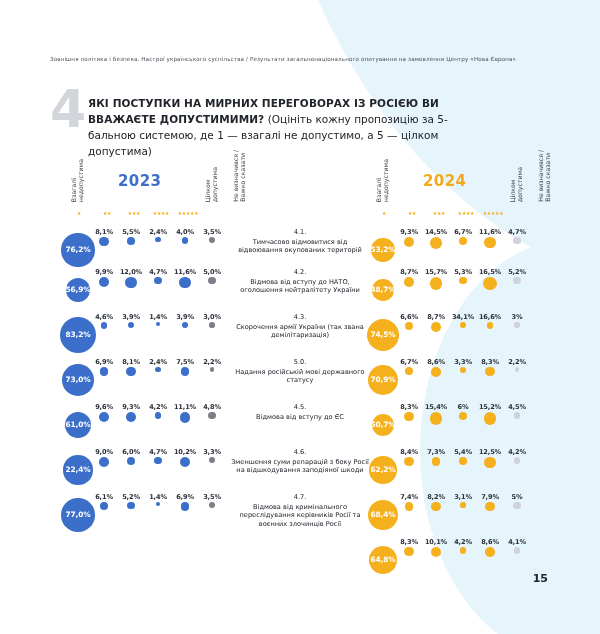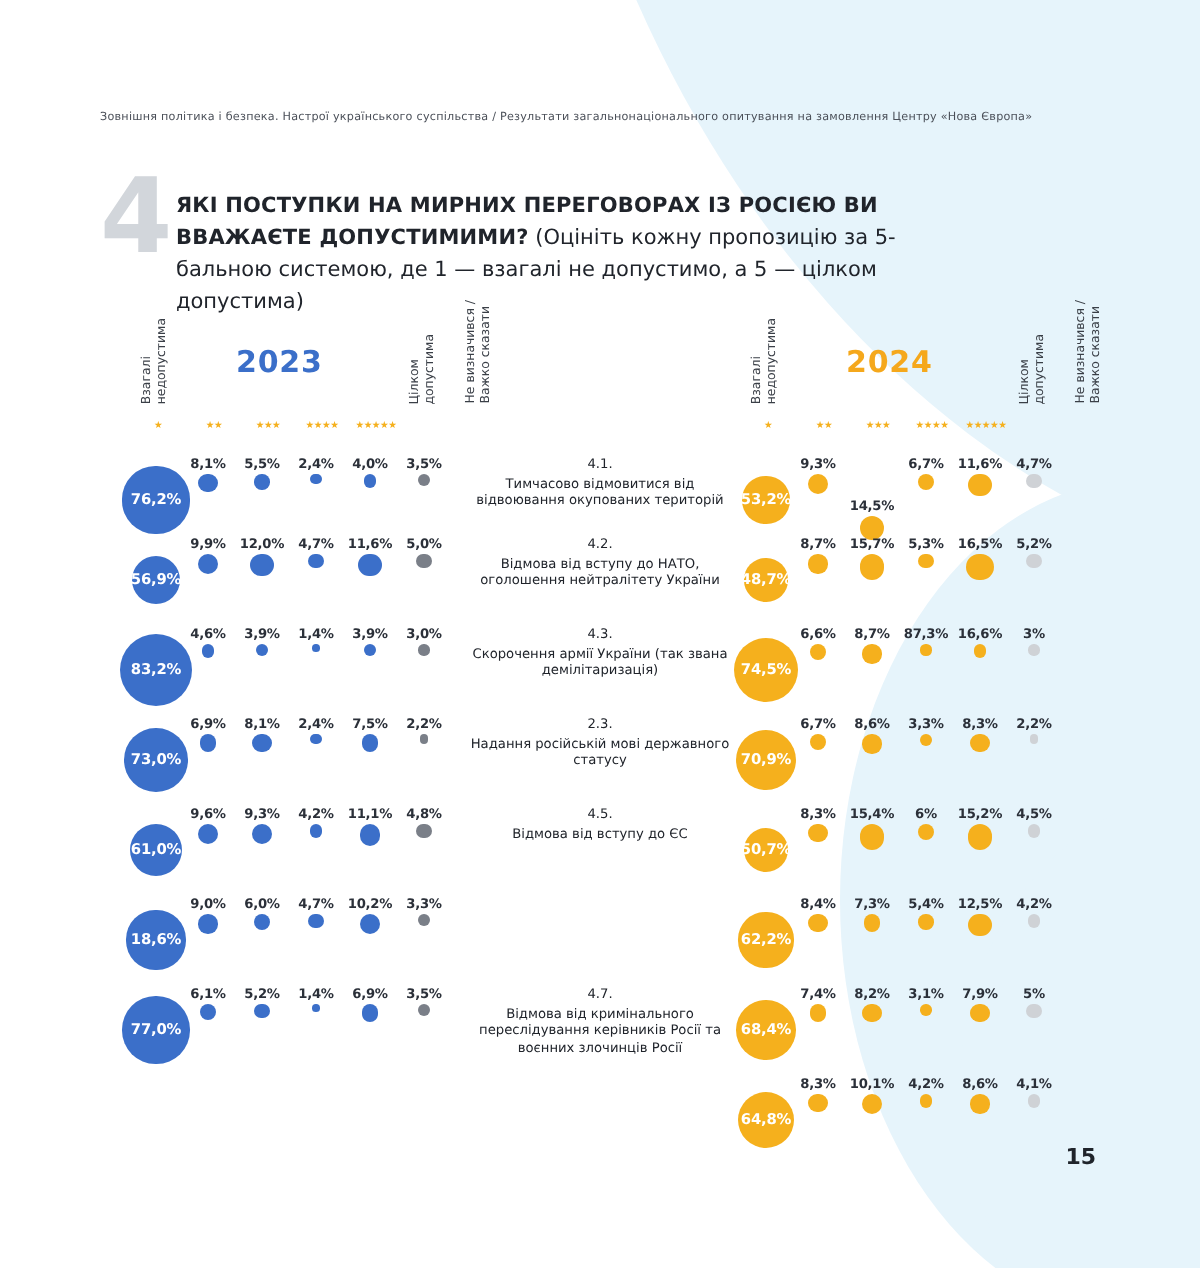--- a/index.html
+++ b/index.html
@@ -178,21 +178,21 @@
         </div>
         <div class="cell" style="left: 197px; top: 0px;">
           <span class="val">3,5%</span>
           <span class="dot dna23" style="width: 6.08019px; height: 6.08019px;"></span>
         </div>
         <div class="bigbubble b24" style="width: 23.444px; height: 23.444px; left: 371.278px; top: 10.278px;">53,2%</div>
         <div class="cell" style="left: 394px; top: 0px;">
           <span class="val">9,3%</span>
           <span class="dot d24" style="width: 9.91117px; height: 9.91117px;"></span>
         </div>
-        <div class="cell" style="left: 421px; top: 0px; margin-top: 21px;">
+        <div class="cell" style="left: 421px; top: 0px;">
           <span class="val">14,5%</span>
           <span class="dot d24" style="width: 12.3756px; height: 12.3756px;"></span>
         </div>
         <div class="cell" style="left: 448px; top: 0px;">
           <span class="val">6,7%</span>
           <span class="dot d24" style="width: 8.41242px; height: 8.41242px;"></span>
         </div>
         <div class="cell" style="left: 475px; top: 0px;">
           <span class="val">11,6%</span>
           <span class="dot d24" style="width: 11.0691px; height: 11.0691px;"></span>
@@ -273,34 +273,34 @@
         <div class="bigbubble b24" style="width: 32.39px; height: 32.39px; left: 366.805px; top: 5.805px;">74,5%</div>
         <div class="cell" style="left: 394px; top: 0px;">
           <span class="val">6,6%</span>
           <span class="dot d24" style="width: 8.3494px; height: 8.3494px;"></span>
         </div>
         <div class="cell" style="left: 421px; top: 0px;">
           <span class="val">8,7%</span>
           <span class="dot d24" style="width: 9.58612px; height: 9.58612px;"></span>
         </div>
         <div class="cell" style="left: 448px; top: 0px;">
-          <span class="val">87,3%</span>
+          <span class="val">34,1%</span>
           <span class="dot d24" style="width: 5.53455px; height: 5.53455px;"></span>
         </div>
         <div class="cell" style="left: 475px; top: 0px;">
           <span class="val">16,6%</span>
           <span class="dot d24" style="width: 6.81726px; height: 6.81726px;"></span>
         </div>
         <div class="cell" style="left: 502px; top: 0px;">
           <span class="val">3%</span>
           <span class="dot dna24" style="width: 5.62917px; height: 5.62917px;"></span>
         </div>
       </div>
       <div class="row" style="top: 358px; height: 45px;">
-        <div class="rowlabel" style="top: 0px;"><span class="num">2.3.</span><span>Надання російській мові державного статусу</span></div>
+        <div class="rowlabel" style="top: 0px;"><span class="num">5.0.</span><span>Надання російській мові державного статусу</span></div>
         <div class="bigbubble b23" style="width: 31.76px; height: 31.76px; left: 62.12px; top: 6.12px;">73,0%</div>
         <div class="cell" style="left: 89px; top: 0px;">
           <span class="val">6,9%</span>
           <span class="dot d23" style="width: 8.53705px; height: 8.53705px;"></span>
         </div>
         <div class="cell" style="left: 116px; top: 0px;">
           <span class="val">8,1%</span>
           <span class="dot d23" style="width: 9.24966px; height: 9.24966px;"></span>
         </div>
         <div class="cell" style="left: 143px; top: 0px;">
@@ -376,21 +376,22 @@
         <div class="cell" style="left: 475px; top: 0px;">
           <span class="val">15,2%</span>
           <span class="dot d24" style="width: 12.6708px; height: 12.6708px;"></span>
         </div>
         <div class="cell" style="left: 502px; top: 0px;">
           <span class="val">4,5%</span>
           <span class="dot dna24" style="width: 6.89429px; height: 6.89429px;"></span>
         </div>
       </div>
       <div class="row" style="top: 448px; height: 45px;">
-        <div class="bigbubble b23" style="width: 29.156px; height: 29.156px; left: 63.422px; top: 7.422px;">18,6%</div>
+        <div class="rowlabel" style="top: 0px;"><span class="num">4.6.</span><span>Зменшення суми репарацій з боку Росії на відшкодування заподіяної шкоди</span></div>
+        <div class="bigbubble b23" style="width: 29.156px; height: 29.156px; left: 63.422px; top: 7.422px;">22,4%</div>
         <div class="cell" style="left: 89px; top: 0px;">
           <span class="val">9,0%</span>
           <span class="dot d23" style="width: 9.75px; height: 9.75px;"></span>
         </div>
         <div class="cell" style="left: 116px; top: 0px;">
           <span class="val">6,0%</span>
           <span class="dot d23" style="width: 7.96084px; height: 7.96084px;"></span>
         </div>
         <div class="cell" style="left: 143px; top: 0px;">
           <span class="val">4,7%</span>

